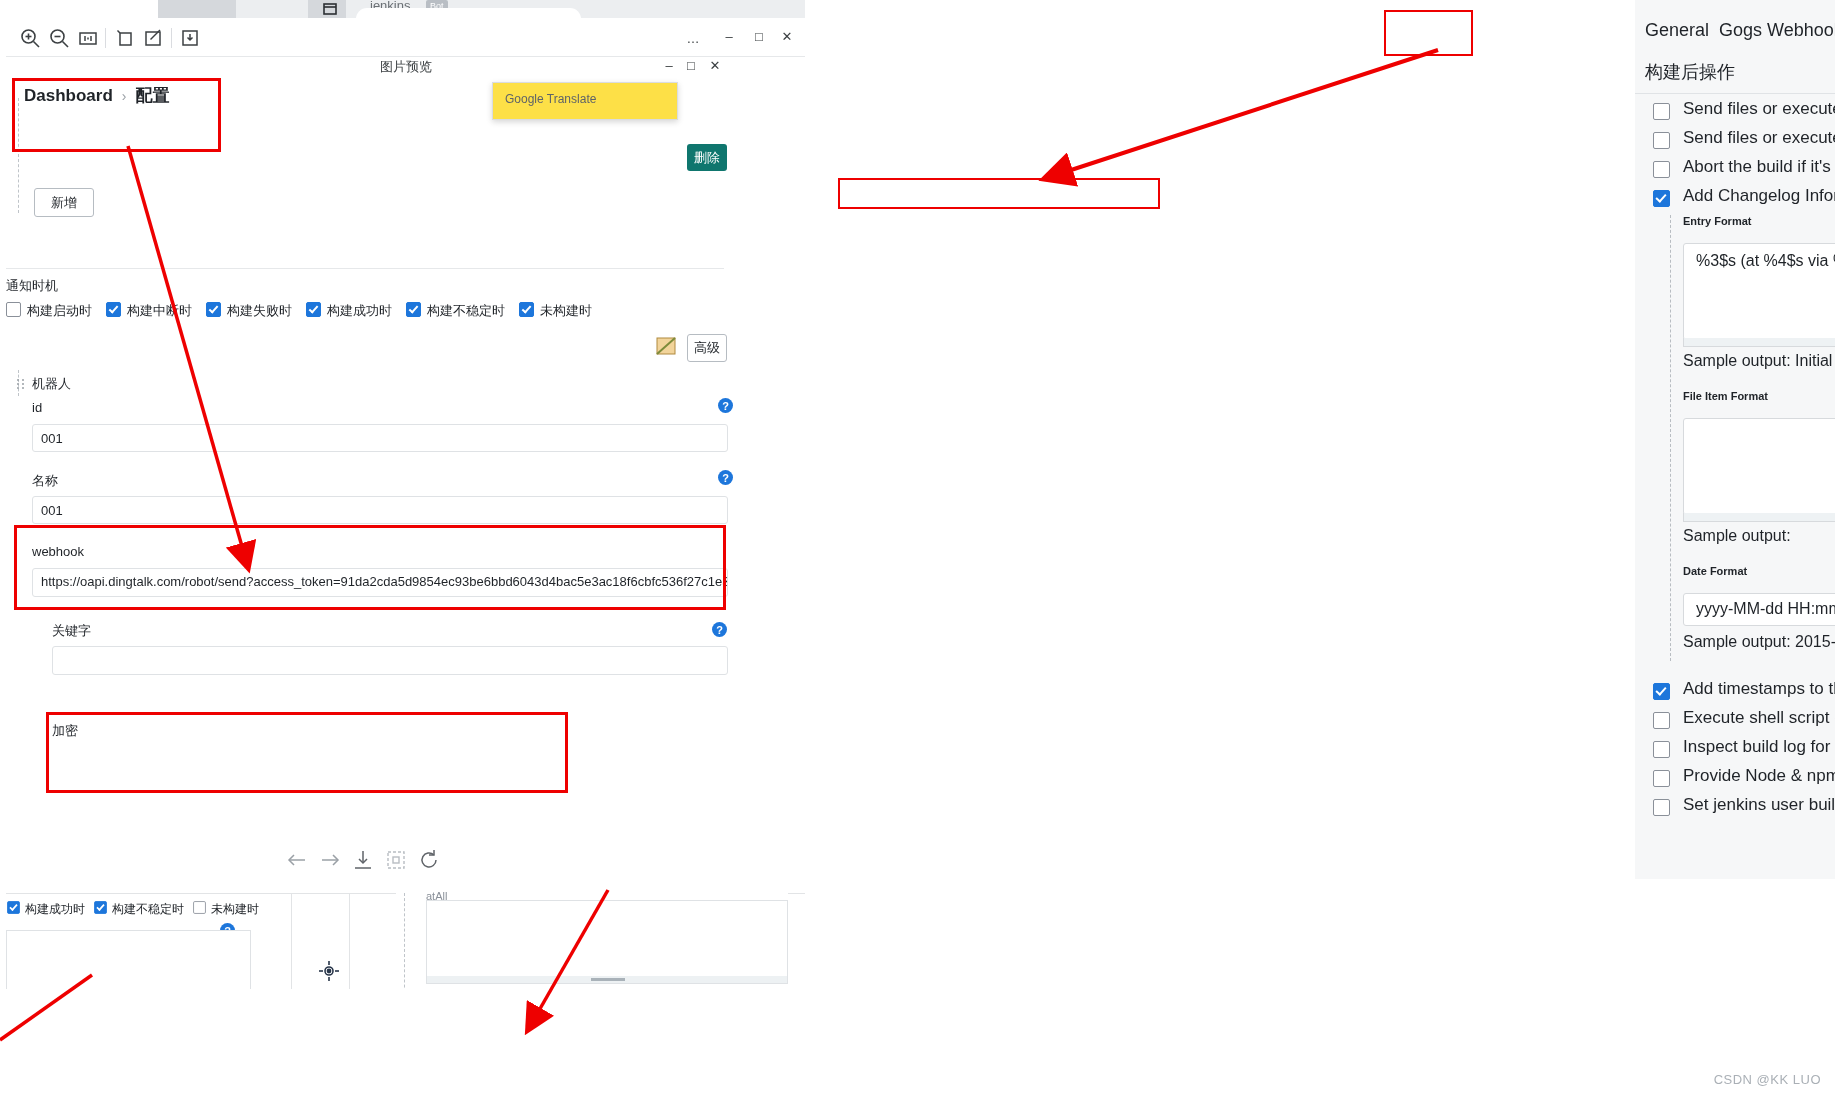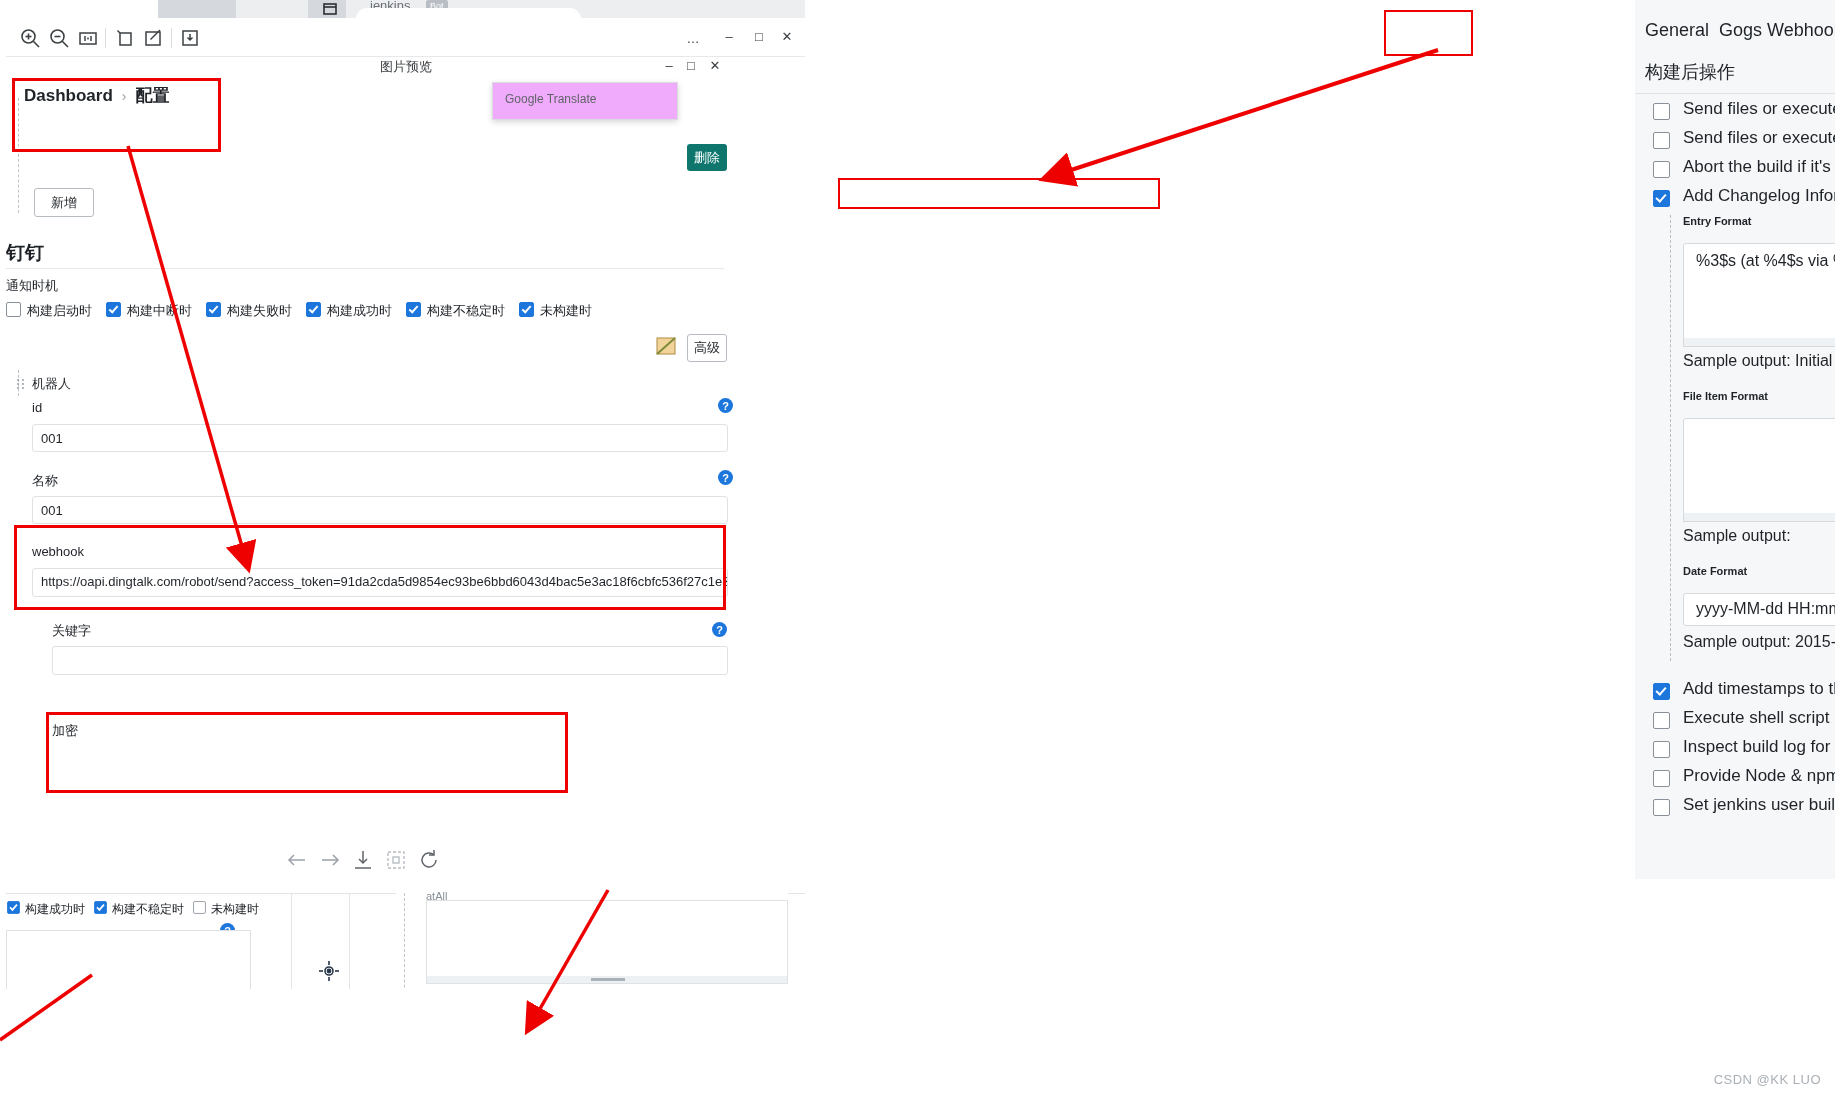--- a/index.html
+++ b/index.html
@@ -27,21 +27,21 @@
   .omni{left:350px;top:8px;width:225px;height:22px;background:#fff;border-radius:11px;}
 
   
   .prev-toolbar{left:0;top:18px;width:800px;height:38px;background:#fff;border-bottom:1px solid #e6e8ea;}
   .tb-ico{top:26px;width:24px;height:24px;color:#3c4043;}
   .tb-sep{top:28px;width:1px;height:20px;background:#dadce0;}
   .prev-title-text{left:0;top:58px;width:800px;text-align:center;font-size:13px;color:#3c4043;}
   .win-btn{top:55px;width:22px;height:22px;text-align:center;line-height:22px;color:#3c4043;font-size:13px;}
 
   
-  .gt-popup{left:486px;top:82px;width:184px;height:36px;background:#f0abfc;border:1px solid #dadce0;
+  .gt-popup{left:486px;top:82px;width:184px;height:36px;background:#fde047;border:1px solid #dadce0;
       box-shadow:0 2px 6px rgba(0,0,0,.16);}
   .gt-popup span{position:absolute;left:12px;top:9px;font-size:12px;color:#5f6368;}
 
   
   .content{left:0;top:78px;width:782px;height:755px;background:#fff;border-bottom:1px solid #e8eaec;}
   .breadcrumb{left:18px;top:84px;font-size:17px;font-weight:700;color:#1f2328;}
   .bc-sep{color:#9aa0a6;font-weight:400;margin:0 9px;font-size:14px;}
   .path-input{left:46px;top:105px;width:672px;height:26px;background:#fff;border:0;border-bottom:1px solid #dfe2e5;}
   .path-input span{position:absolute;left:6px;top:4px;font-size:14px;color:#1f2328;}
   .dash-rail{left:12px;top:98px;width:1px;height:115px;border-left:1px dashed #bfc4c9;}
@@ -197,21 +197,20 @@
   <div class="abs dash-rail2"></div>
 
   <div class="abs breadcrumb">
     <span>Dashboard</span><span class="bc-sep">›</span><span>配置</span>
   </div>
 
 
   <div class="abs btn-del">删除</div>
   <div class="abs btn-add">新增</div>
 
-  <div class="abs sec-title">钉钉</div>
   <div class="abs sec-rule"></div>
   <div class="abs lbl-notify">通知时机</div>
 
   <div class="abs cbrow" id="dt-triggers"><span class="cb"></span><span class="t">构建启动时</span><span class="cb on"></span><span class="t">构建中断时</span><span class="cb on"></span><span class="t">构建失败时</span><span class="cb on"></span><span class="t">构建成功时</span><span class="cb on"></span><span class="t">构建不稳定时</span><span class="cb on"></span><span class="t">未构建时</span></div>
 
   <div class="abs note-ico">
     <svg width="24" height="22" viewBox="0 0 24 22">
         <rect x="3" y="3" width="18" height="16" fill="#f2d49b" stroke="#b08a3e"></rect>
         <path d="M3 19L21 3" stroke="#7d8b3a" stroke-width="2"></path>
       </svg>

